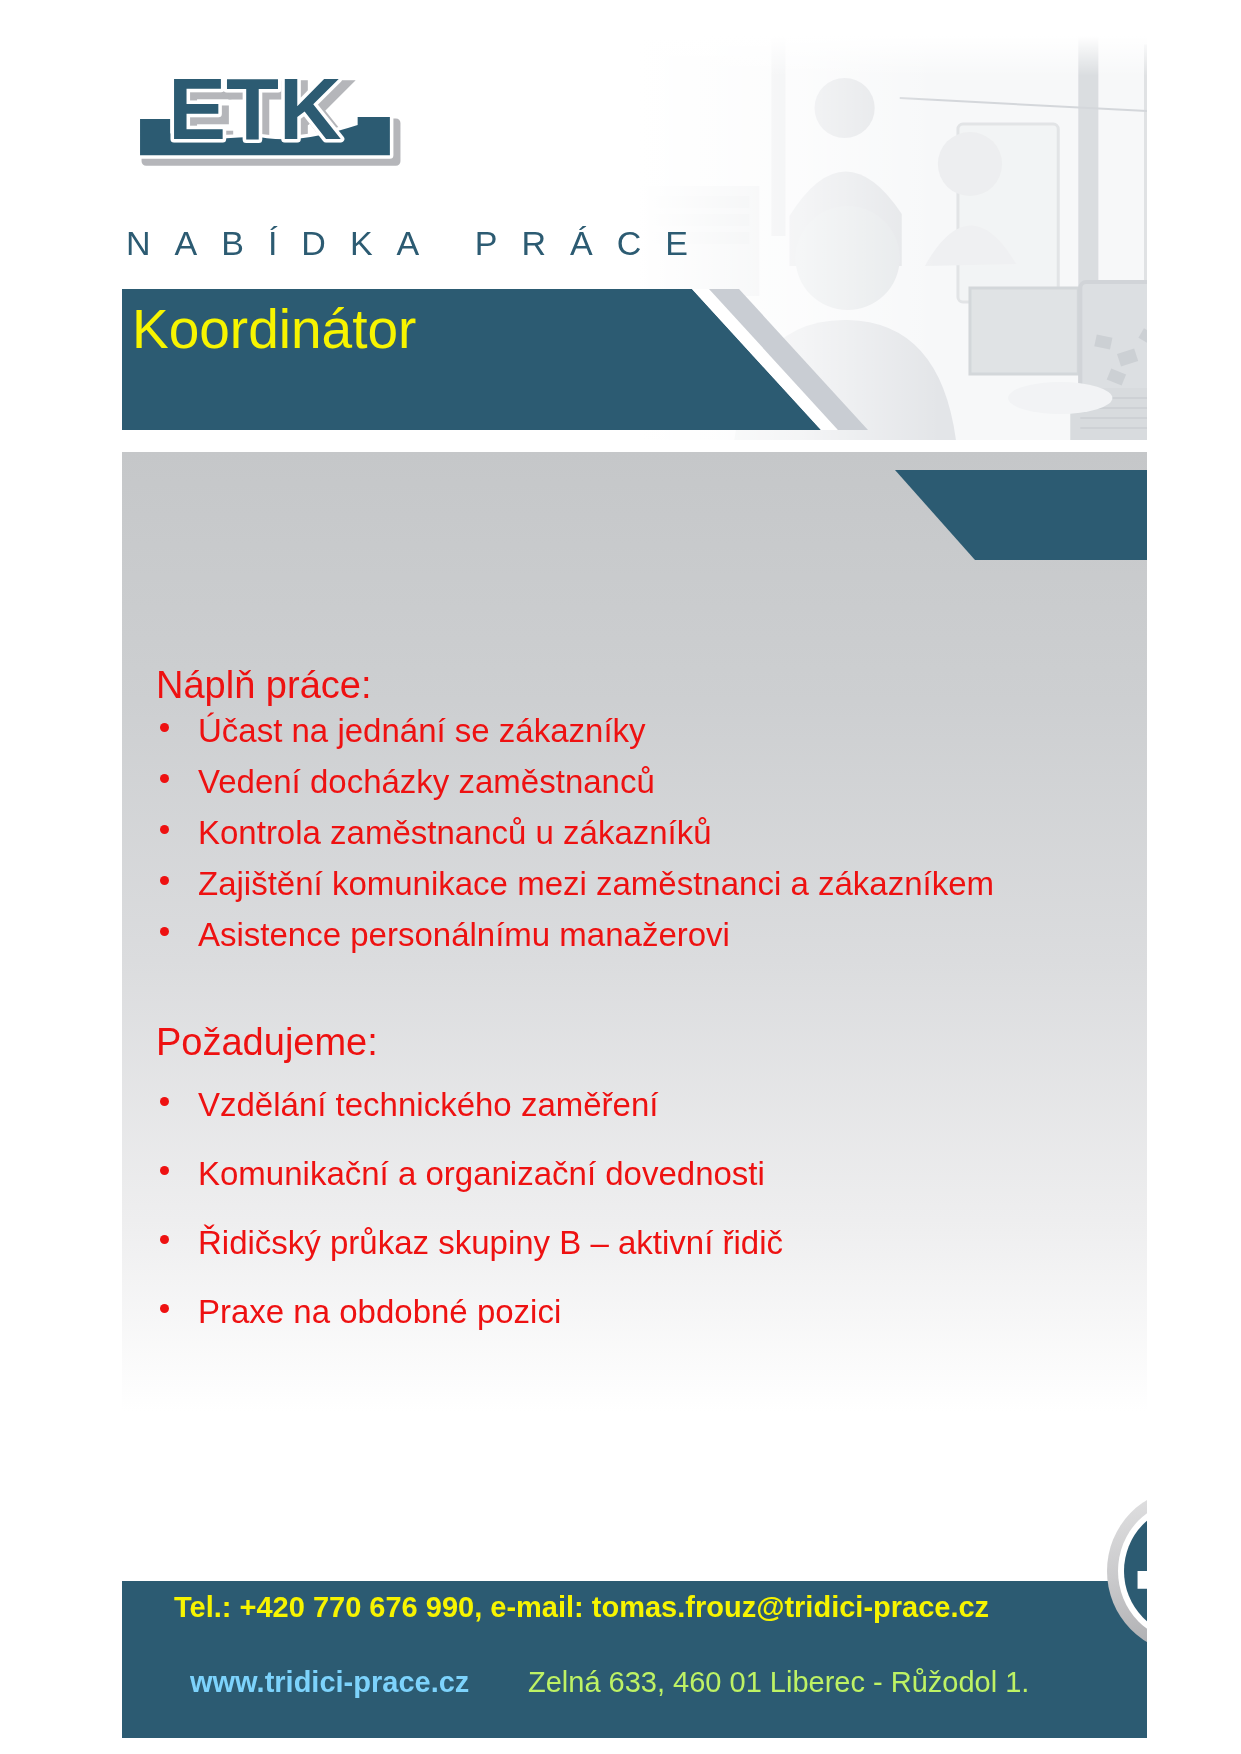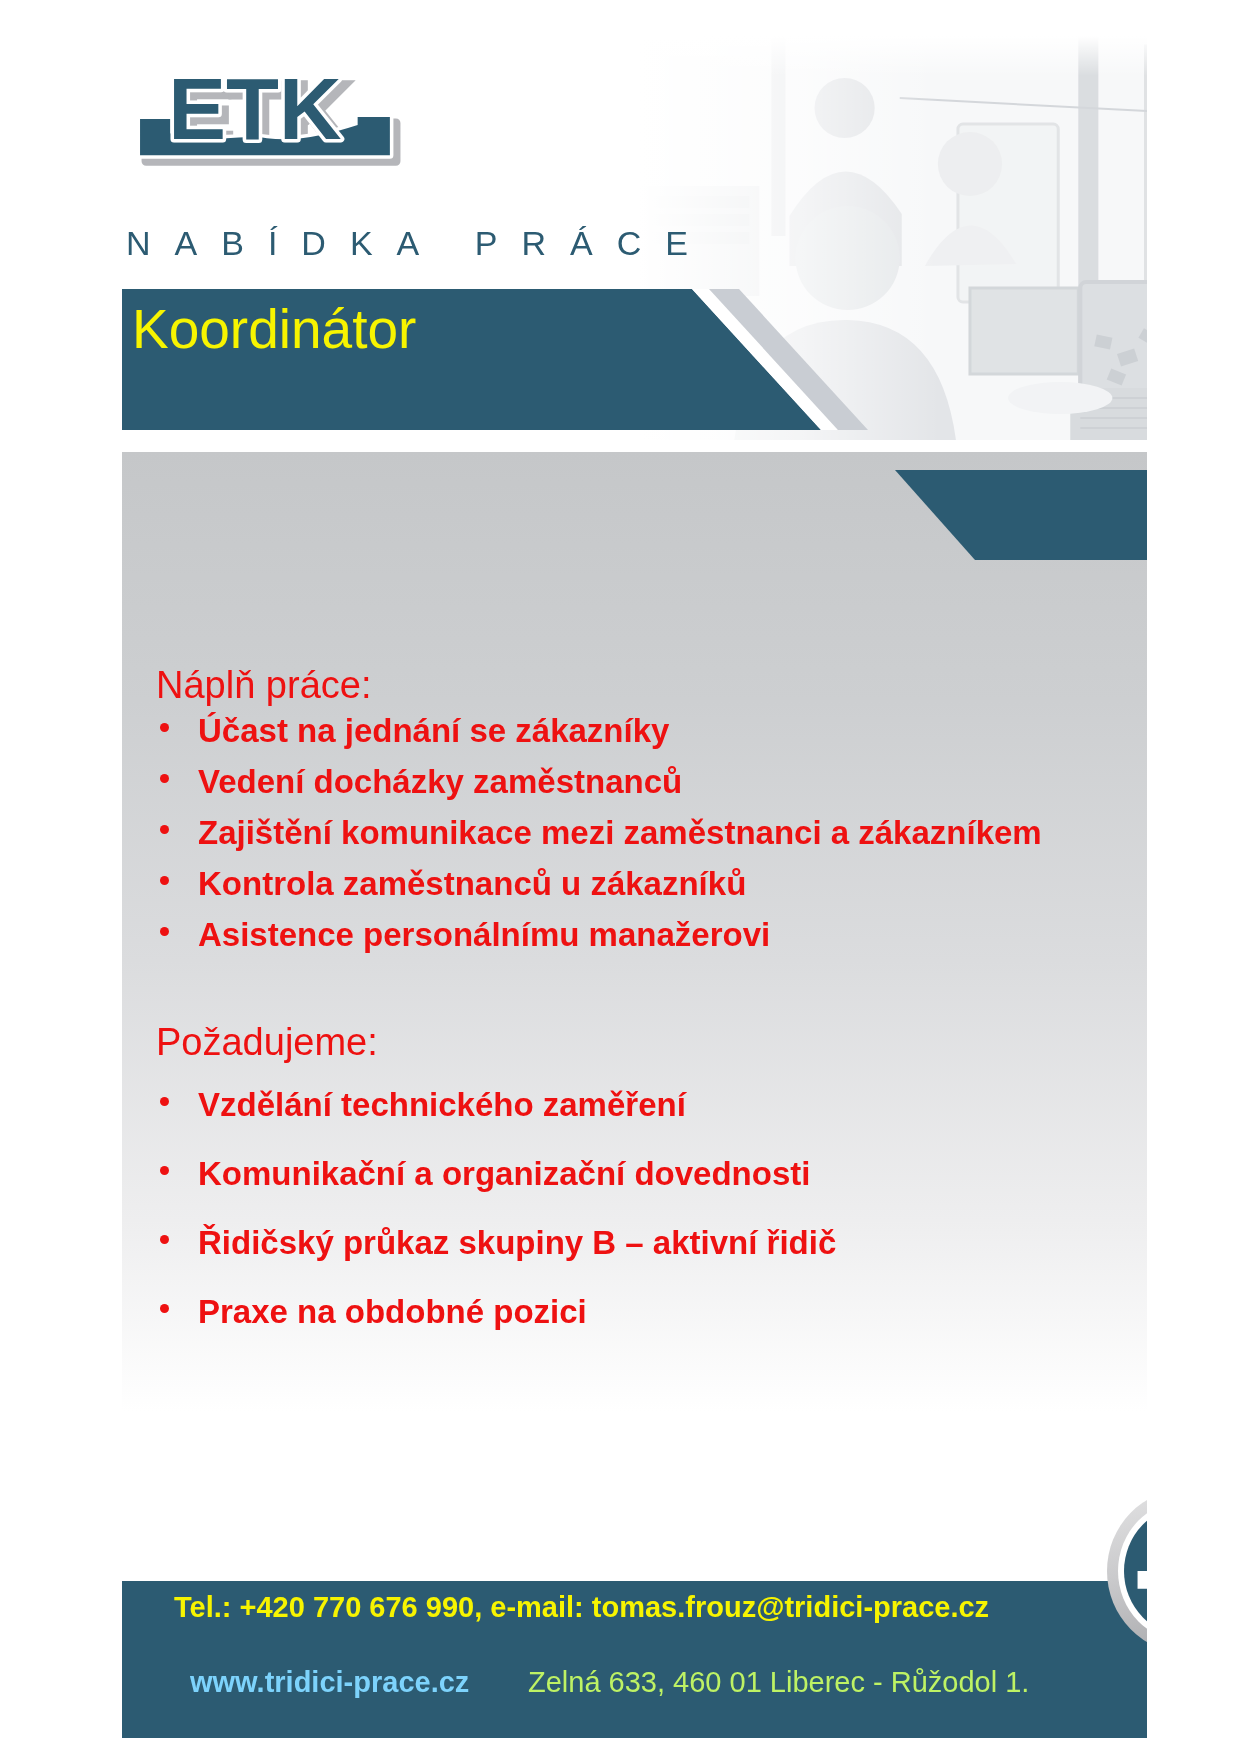--- a/index.html
+++ b/index.html
@@ -68,21 +68,21 @@
   .list-2 { top: 618px; }
   .bullet-list li { display: flex; align-items: flex-start; white-space: nowrap; }
   .list-1 li { line-height: 51px; }
   .list-2 li { line-height: 69px; }
   .dot {
     width: 9px; height: 9px; border-radius: 50%; background: #EE1111;
     flex: none; margin: 0 29px 0 4px;
   }
   .list-1 .dot { margin-top: 18px; }
   .list-2 .dot { margin-top: 27px; }
-  .bullet-text { font-size: 33px; font-weight: 700; color: #EE1111; }
+  .bullet-text { font-size: 33px; font-weight: 400; color: #EE1111; }
 
   
   .footer {
     position: absolute; left: 28px; top: 1569px; width: 1196px; height: 157px;
     background: #2C5B72; z-index: 2;
   }
   .footer-line1 {
     position: absolute; left: 52px; top: 10px;
     font-size: 29px; font-weight: 700; color: #F7F400; white-space: nowrap;
   }
@@ -203,25 +203,25 @@
       <li>
         <span class="dot"></span>
         <span class="bullet-text">Účast na jednání se zákazníky</span>
       </li>
       <li>
         <span class="dot"></span>
         <span class="bullet-text">Vedení docházky zaměstnanců</span>
       </li>
       <li>
         <span class="dot"></span>
+        <span class="bullet-text">Kontrola zaměstnanců u zákazníků</span>
+      </li>
+      <li>
+        <span class="dot"></span>
         <span class="bullet-text">Zajištění komunikace mezi zaměstnanci a zákazníkem</span>
-      </li>
-      <li>
-        <span class="dot"></span>
-        <span class="bullet-text">Kontrola zaměstnanců u zákazníků</span>
       </li>
       <li>
         <span class="dot"></span>
         <span class="bullet-text">Asistence personálnímu manažerovi</span>
       </li>
     </ul>
 
     <h2 class="section-heading heading-2">Požadujeme:</h2>
     <ul class="bullet-list list-2">
       <li>

